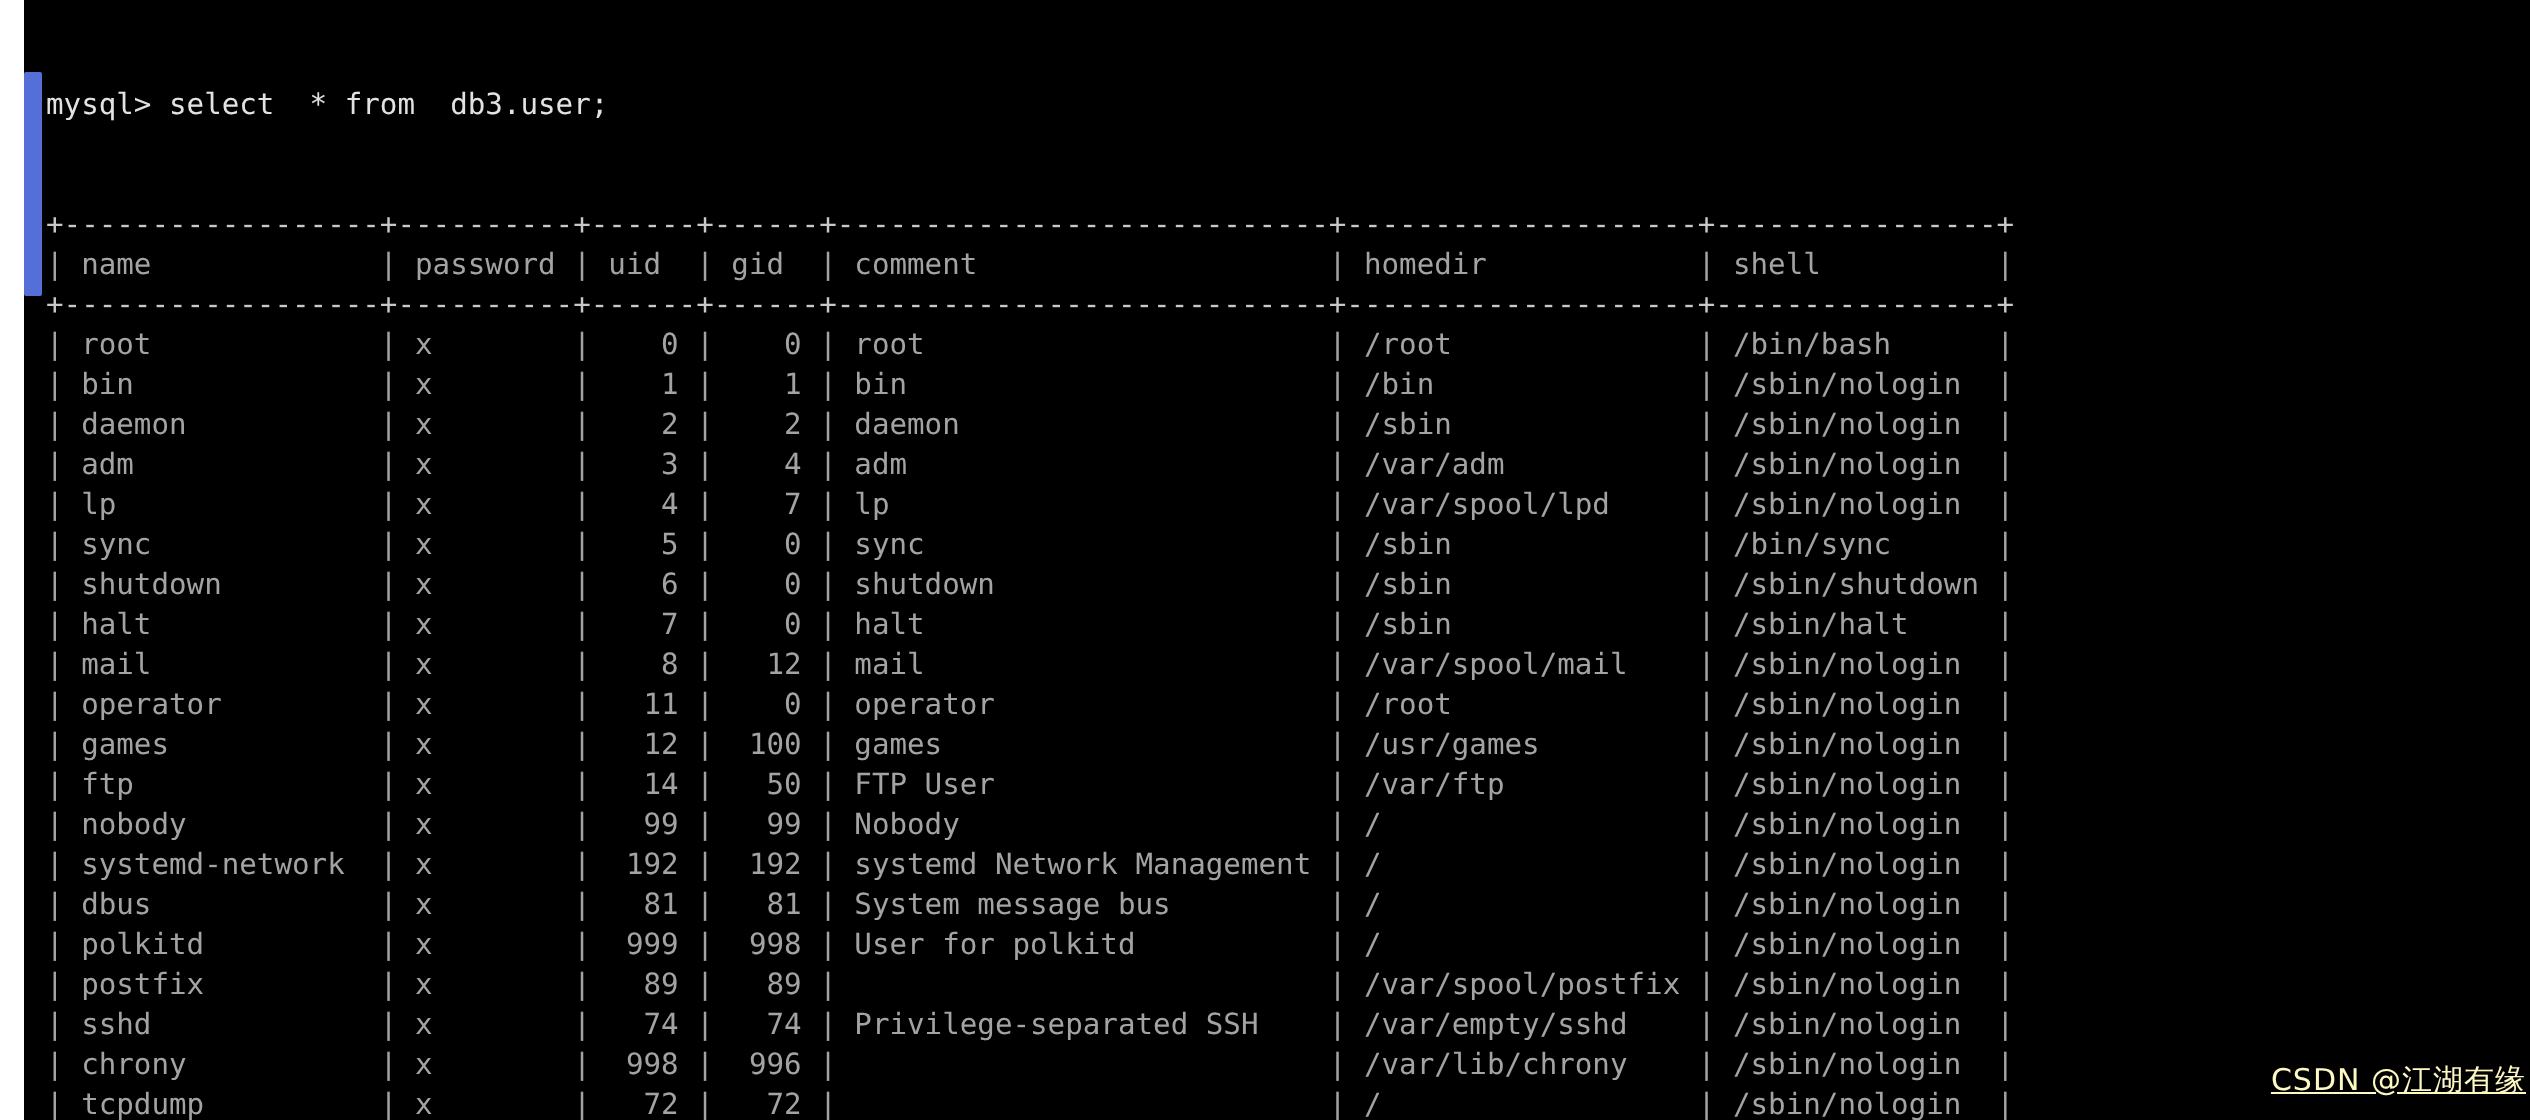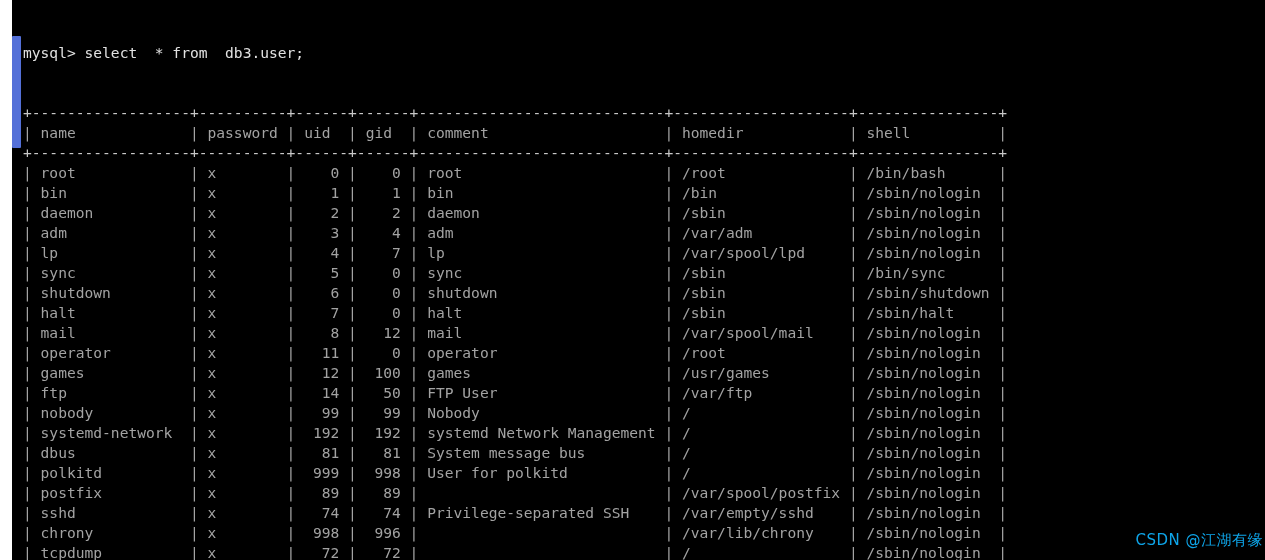--- a/index.html
+++ b/index.html
@@ -65,26 +65,27 @@
     top: 36px;
     width: 9px;
     height: 112px;
     background: #5470d8;
     border-radius: 1px;
   }
   #watermark {
     position: absolute;
     right: 14px;
     bottom: 10px;
-    color: #0ea5e9;
+    color: #fef9c3;
     font-family: "DejaVu Sans", "Liberation Sans", sans-serif;
     font-size: 15px;
     letter-spacing: 0.5px;
     white-space: pre;
     user-select: none;
+    text-decoration: underline;
   }
 </style>
 </head>
 <body>
 
 <div id="terminal">
 
   <div id="term-body">
     <div class="line prompt-line">mysql&gt; select  * from  db3.user;</div>
     <div id="result-table"><div class="line rule">+------------------+----------+------+------+----------------------------+--------------------+----------------+</div><div class="line data-line">| name             | password | uid  | gid  | comment                    | homedir            | shell          |</div><div class="line rule">+------------------+----------+------+------+----------------------------+--------------------+----------------+</div><div class="line data-line">| root             | x        |    0 |    0 | root                       | /root              | /bin/bash      |</div><div class="line data-line">| bin              | x        |    1 |    1 | bin                        | /bin               | /sbin/nologin  |</div><div class="line data-line">| daemon           | x        |    2 |    2 | daemon                     | /sbin              | /sbin/nologin  |</div><div class="line data-line">| adm              | x        |    3 |    4 | adm                        | /var/adm           | /sbin/nologin  |</div><div class="line data-line">| lp               | x        |    4 |    7 | lp                         | /var/spool/lpd     | /sbin/nologin  |</div><div class="line data-line">| sync             | x        |    5 |    0 | sync                       | /sbin              | /bin/sync      |</div><div class="line data-line">| shutdown         | x        |    6 |    0 | shutdown                   | /sbin              | /sbin/shutdown |</div><div class="line data-line">| halt             | x        |    7 |    0 | halt                       | /sbin              | /sbin/halt     |</div><div class="line data-line">| mail             | x        |    8 |   12 | mail                       | /var/spool/mail    | /sbin/nologin  |</div><div class="line data-line">| operator         | x        |   11 |    0 | operator                   | /root              | /sbin/nologin  |</div><div class="line data-line">| games            | x        |   12 |  100 | games                      | /usr/games         | /sbin/nologin  |</div><div class="line data-line">| ftp              | x        |   14 |   50 | FTP User                   | /var/ftp           | /sbin/nologin  |</div><div class="line data-line">| nobody           | x        |   99 |   99 | Nobody                     | /                  | /sbin/nologin  |</div><div class="line data-line">| systemd-network  | x        |  192 |  192 | systemd Network Management | /                  | /sbin/nologin  |</div><div class="line data-line">| dbus             | x        |   81 |   81 | System message bus         | /                  | /sbin/nologin  |</div><div class="line data-line">| polkitd          | x        |  999 |  998 | User for polkitd           | /                  | /sbin/nologin  |</div><div class="line data-line">| postfix          | x        |   89 |   89 |                            | /var/spool/postfix | /sbin/nologin  |</div><div class="line data-line">| sshd             | x        |   74 |   74 | Privilege-separated SSH    | /var/empty/sshd    | /sbin/nologin  |</div><div class="line data-line">| chrony           | x        |  998 |  996 |                            | /var/lib/chrony    | /sbin/nologin  |</div><div class="line data-line">| tcpdump          | x        |   72 |   72 |                            | /                  | /sbin/nologin  |</div></div>

